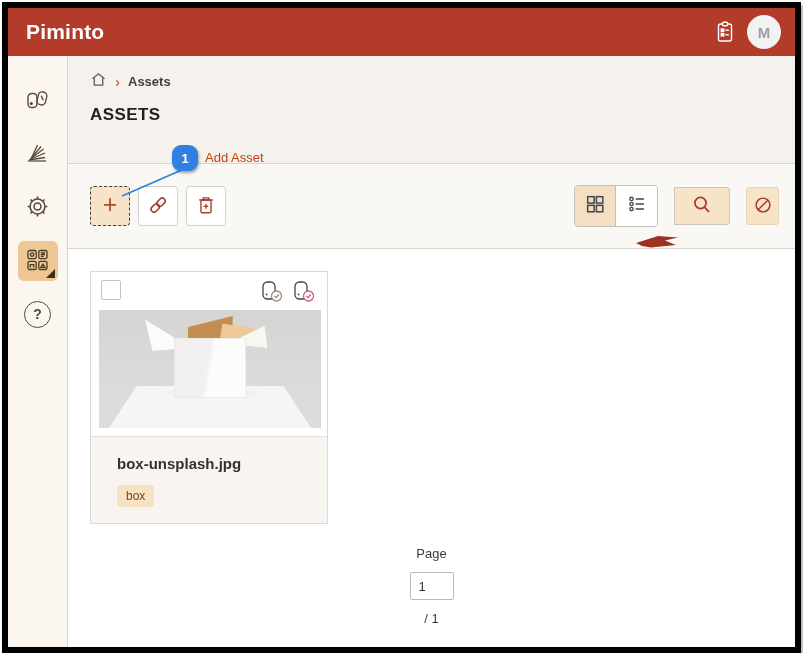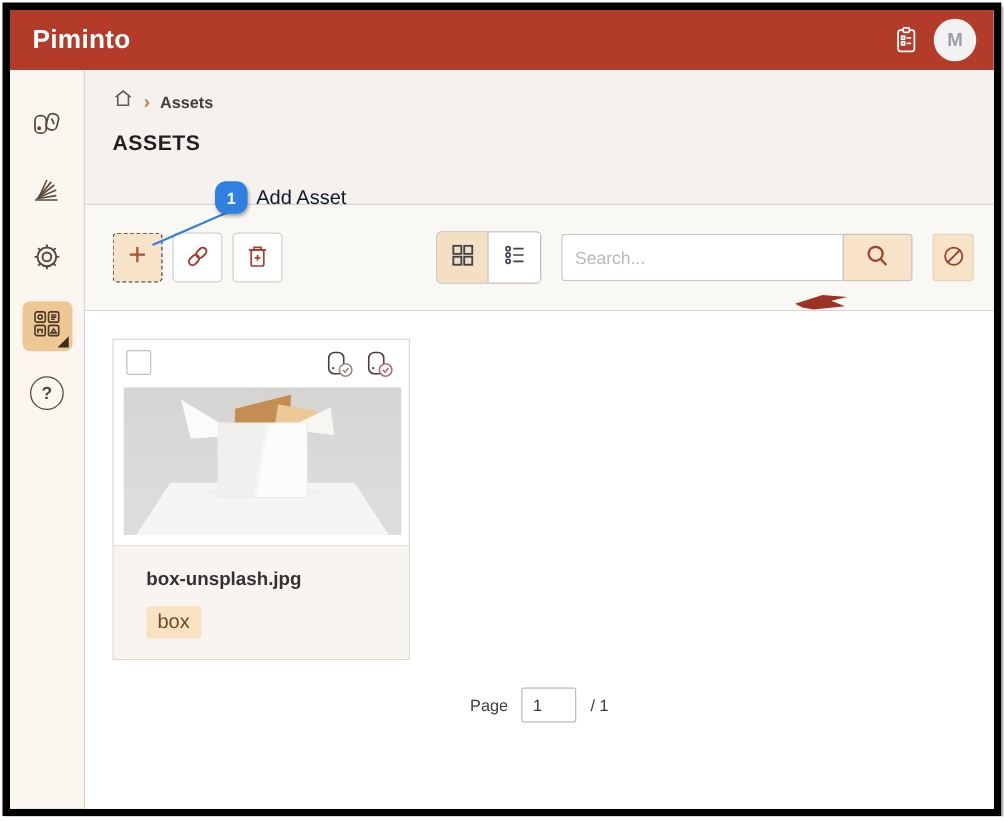--- a/index.html
+++ b/index.html
@@ -153,25 +153,25 @@
     transform:rotate(7deg);
   }
 
   .card-info {
     background:#f8f4ef; border-top:1px solid #e4e1dc; padding:18px 26px 16px;
   }
   .filename { color:#323232; font-size:15px; font-weight:bold; }
   .filesize { color:#8a8a8a; font-size:13px; margin-top:13px; }
   .tag {
     display:inline-block; margin-top:13px; background:#f7e3c3; color:#6b4a1f;
-    font-size:16px; padding:4px 9px; border-radius:3px;
+    font-size:12px; padding:4px 9px; border-radius:3px;
   }
 
   .pagination {
-    margin-top:22px; display:flex; align-items:center; justify-content:center; gap:11px;
+    margin-top:22px; display:flex; align-items:center; justify-content:center; gap:11px;flex-direction:column;
   }
   .pag-label, .pag-total { color:#3c3c3c; font-size:13px; }
   .page-input {
     width:44px; height:28px; border:1px solid #bdbab5; border-radius:2px;
     padding:0 8px; font-size:13px; color:#333; font-family:"Liberation Sans", sans-serif;
     outline:none; background:#fff;
   }
 
   
   .overlay {
@@ -180,21 +180,21 @@
   }
   .callout-badge {
     position:absolute; left:164px; top:137px; width:26px; height:26px;
     background:#2f80e0; border-radius:9px; z-index:41;
     display:flex; align-items:center; justify-content:center;
     color:#fff; font-size:13px; font-weight:bold;
     box-shadow:1px 2px 3px rgba(0,0,0,0.35);
   }
   .callout-label {
     position:absolute; left:197px; top:142px; z-index:41;
-    color:#0f172a; font-size:16px;
+    color:#c2410c; font-size:13px;
   }
 </style>
 </head>
 <body>
 
 <div class="window">
 
   <header class="header">
     <div class="app-title">Piminto</div>
     <div class="header-right">
@@ -335,21 +335,20 @@
                   <circle cx="6" cy="12" r="1.8"></circle>
                   <path d="M10.5 12h9"></path>
                   <circle cx="6" cy="17.5" r="1.8"></circle>
                   <path d="M10.5 17.5h9"></path>
                 </svg>
               </span>
             </div>
           </div>
 
           <div class="search-group">
-            <input class="search-input" type="text" placeholder="Search..." style="">
             <button class="search-btn">
               <span>
                 <svg width="24" height="24" viewBox="0 0 24 24" fill="none" stroke="#a63c2b" stroke-width="1.8">
                   <circle cx="10.5" cy="10" r="5.6"></circle>
                   <path d="M14.7 14.4 L19 19"></path>
                 </svg>
               </span>
             </button>
           </div>
 

